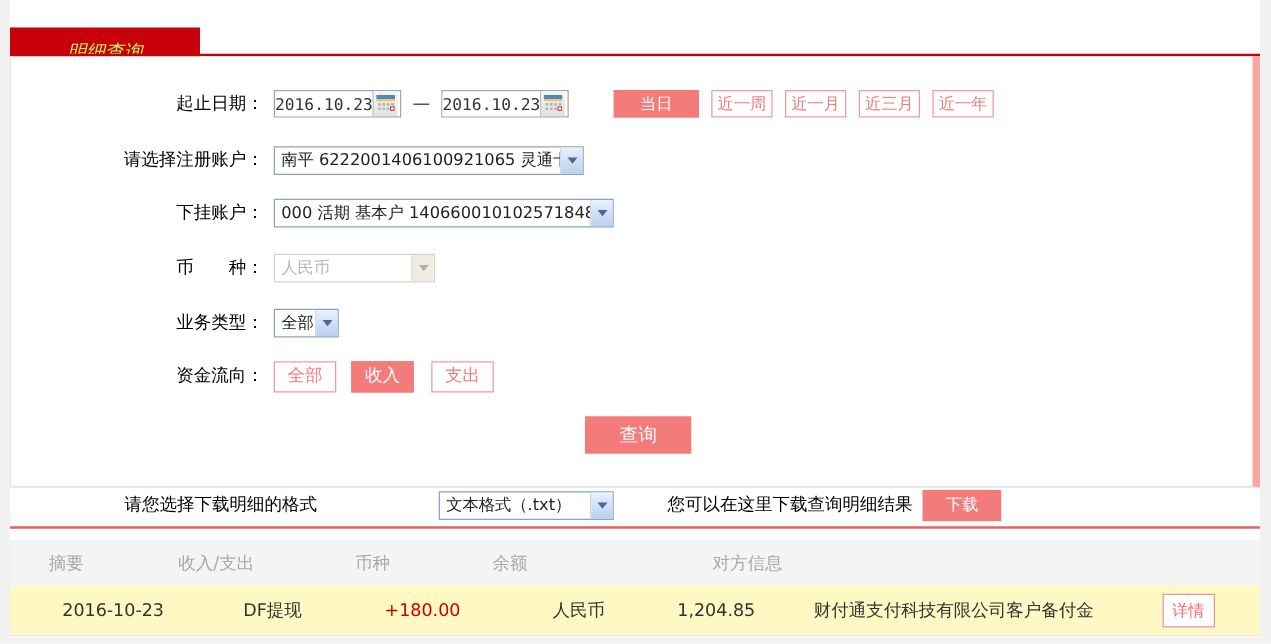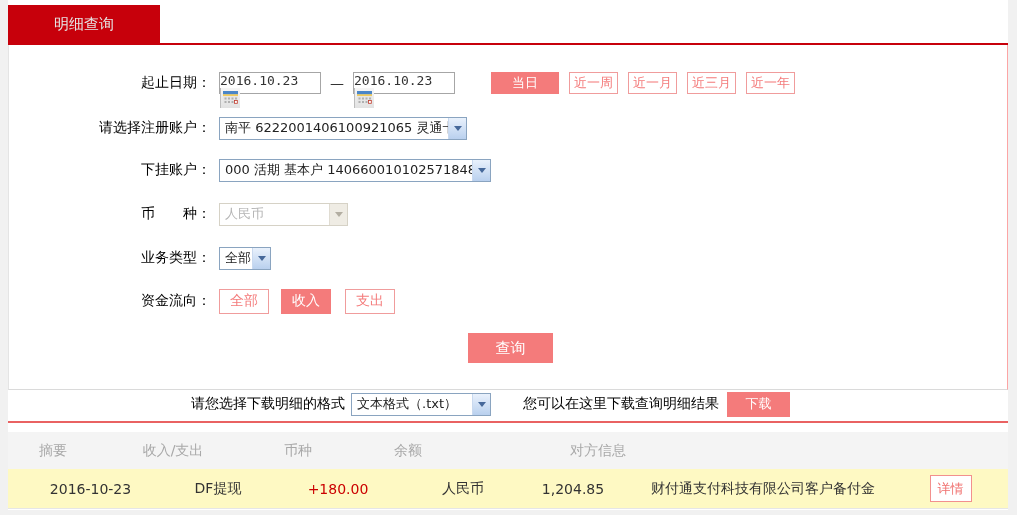--- a/index.html
+++ b/index.html
@@ -1,33 +1,33 @@
 <!DOCTYPE html>
 <html><head>
 <meta charset="utf-8">
 <style>
   * { margin:0; padding:0; box-sizing:border-box; }
   body { font-family:"DejaVu Sans","Liberation Sans",sans-serif; }
   .screen { position:relative; width:1017px; height:515px; background:#f1f1f1; overflow:hidden; }
   .content { position:absolute; left:8px; top:0; width:1000px; height:510px; background:#fff; }
 
   
-  .tab { position:absolute; left:0; top:5px; width:152px; height:38px; background:#c7000b;
-         color:#e5e5e5; font-size:15px; display:flex; align-items:center; justify-content:center; cursor:pointer; }
+  .tab { position:absolute; left:0; top:22px; width:152px; height:38px; background:#c7000b;
+         color:#bef264; font-size:15px; display:flex; align-items:center; justify-content:center; cursor:pointer;font-style:italic; }
   .topline { position:absolute; left:0; top:43px; width:100%; height:2px; background:#c7000b; }
 
   
   .form-panel { position:absolute; left:0; top:45px; width:1000px; height:345px; background:#fff;
-                border-left:1px solid #e4e4e4; border-right:1px solid #fca5a5; border-bottom:1px solid #dadada; }
+                border-left:1px solid #e4e4e4; border-right:6px solid #fca5a5; border-bottom:1px solid #dadada; }
   .frow { position:absolute; left:0; display:flex; align-items:center; width:100%; }
   .flabel { width:202px; text-align:right; font-size:14px; color:#000; flex:none; }
 
   
-  .date-input { display:flex; align-items:flex-start; width:102px; height:22px; border:1px solid #a6a6a6;
-                background:#fff; margin-left:8px;flex-direction:column; }
+  .date-input { display:flex; align-items:flex-end; width:102px; height:22px; border:1px solid #a6a6a6;
+                background:#fff; margin-left:8px; }
   .date-input input { width:78px; height:18px; border:none; outline:none; font-size:13px; text-align:center;
                       color:#333; font-family:"DejaVu Sans Mono","Liberation Mono",monospace; background:#fff; }
   .cal-btn { width:20px; height:20px; flex:none; background:linear-gradient(#f6f6f6,#e2e2e2);
              border-left:1px solid #bdbdbd; display:flex; align-items:center; justify-content:center; cursor:pointer; }
   .dash { margin:0 9px; font-size:14px; color:#333; }
 
   
   .qbtn { height:22px; font-size:13px; cursor:pointer; font-family:inherit; }
   .qbtn.filled { background:#f47b7b; color:#fff; border:1px solid #f47b7b; padding:0 20px; margin-left:36px; }
   .qbtn.outline { background:#fff; color:#f47b7b; border:1px solid #f09c9c; padding:0 4px; margin-left:10px; }
@@ -49,23 +49,23 @@
   .fbtn { height:25px; font-size:14px; padding:0 10px; cursor:pointer; font-family:inherit; }
   .fbtn.filled { background:#f47b7b; color:#fff; border:1px solid #f47b7b; margin-left:12px; }
   .fbtn.outline { background:#fff; color:#f47b7b; border:1px solid #f09c9c; }
   .fbtn.first { margin-left:8px; }
 
   .query-btn { position:absolute; left:459px; top:288px; width:85px; height:30px; background:#f47b7b;
                color:#fff; font-size:15px; border:none; cursor:pointer; font-family:inherit; }
 
   
   .dl-row { position:absolute; left:0; top:388px; width:100%; height:32px; display:flex; align-items:center; }
-  .dl-label { width:337px; text-align:right; font-size:14px; color:#000; flex:none; }
+  .dl-label { width:337px; text-align:center; font-size:14px; color:#000; flex:none; }
   .dl-row .xp-select { width:140px; margin-left:6px; }
-  .dl-hint { margin-left:32px; font-size:14px; color:#000; }
+  .dl-hint { margin-left:43px; font-size:14px; color:#000; }
   .dl-btn { margin-left:8px; width:63px; height:25px; background:#f47b7b; color:#fff; font-size:13px;
             border:none; cursor:pointer; font-family:inherit; }
 
   .redline { position:absolute; left:0; top:421px; width:100%; height:2px; background:#e96262; }
 
   
   .thead { position:absolute; left:0; top:432px; width:100%; height:37px; background:#f4f4f4;
            display:flex; align-items:center; font-size:14px; color:#a8a8a8; }
   .trow  { position:absolute; left:0; top:469px; width:100%; height:40px; background:#fef9c3;
            display:flex; align-items:center; font-size:14px; color:#333;

